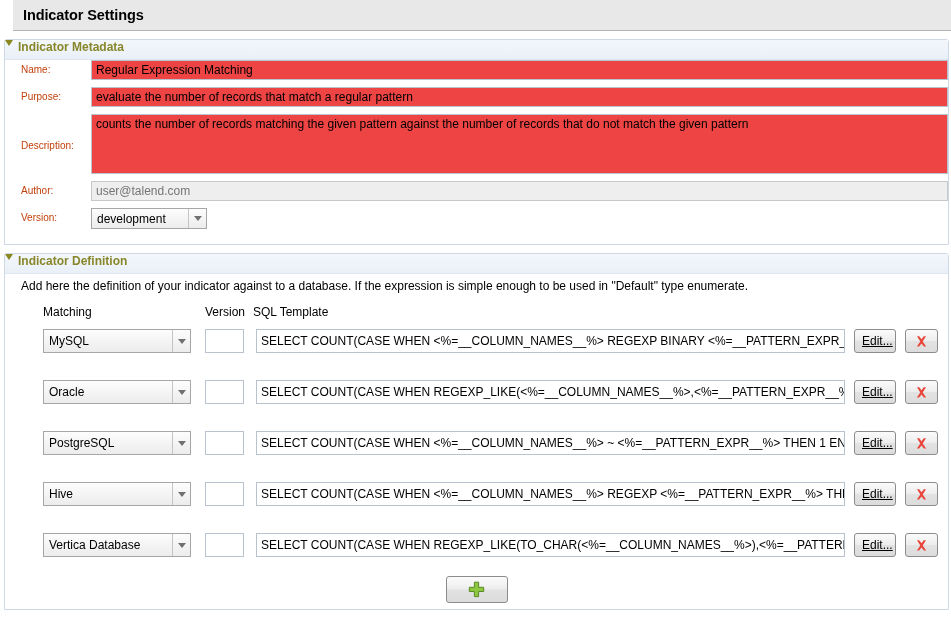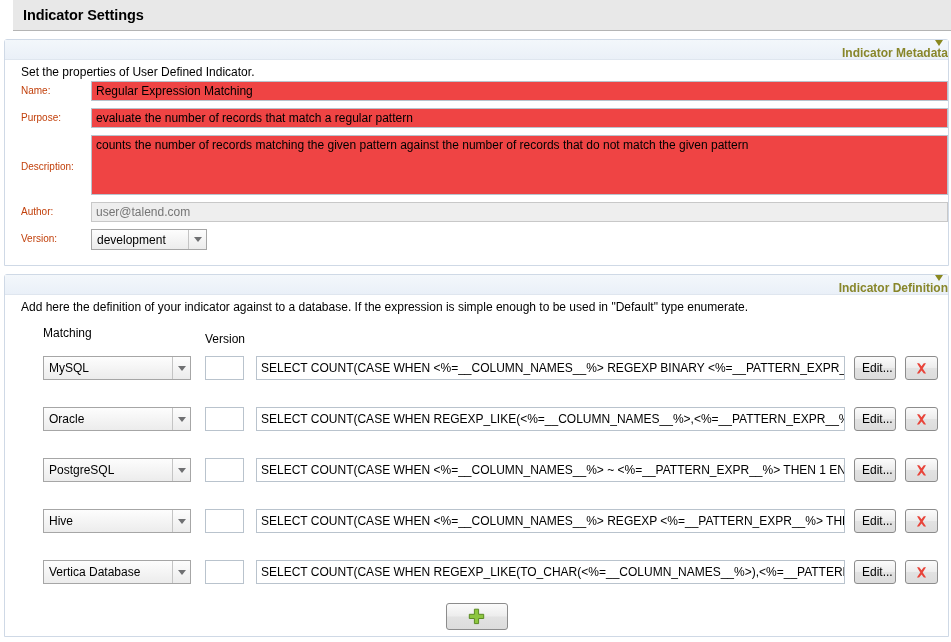--- a/index.html
+++ b/index.html
@@ -37,25 +37,24 @@
   
   .section {
     margin: 8px 2px 0 4px;
     border: 1px solid #cfd9e6;
     border-radius: 3px 3px 0 0;
     background: #ffffff;
     position: relative;
   }
   .section-header {
     display: flex;
-    align-items: flex-end;
+    align-items: flex-start;
     height: 19px;
     background: linear-gradient(to bottom, #f3f7fb 0%, #eaf0f8 100%);
     border-bottom: 1px solid #dfe6ef;
-    flex-direction: column;
   }
   .twisty {
     width: 0;
     height: 0;
     border-left: 4.5px solid transparent;
     border-right: 4.5px solid transparent;
     border-top: 6px solid #8a8820;
     margin-right: 5px;
     cursor: pointer;
   }
@@ -157,21 +156,21 @@
   .def-body {
     padding: 10px 0 6px 0;
   }
   .col-head {
     display: flex;
     padding-left: 38px;
     margin-bottom: 10px;
     font-size: 12px;
   }
   .col-db { width: 162px; flex: 0 0 162px; }
-  .col-ver { width: 48px; flex: 0 0 48px; margin-top: 6px; }
+  .col-ver { width: 48px; flex: 0 0 48px; }
   .col-sql { flex: 1; }
 
   .def-row {
     display: flex;
     padding-left: 38px;
     padding-right: 10px;
     height: 29px;
     margin-bottom: 22px;
   }
   .combo.db {
@@ -216,20 +215,21 @@
     border: 1px solid #8c8c8c;
     border-radius: 3px;
     background: linear-gradient(to bottom, #fbfbfb 0%, #ededed 48%, #e2e2e2 52%, #dcdcdc 100%);
     cursor: pointer;
     color: #000;
     padding: 0 7px;
   }
   .btn.edit {
     margin-left: 9px;
     width: 42px;
+    text-decoration: underline;
   }
   .btn.del {
     margin-left: 9px;
     width: 33px;
     display: inline-flex;
     align-items: center;
     justify-content: center;
   }
   .xicon { display: block; }
 
@@ -252,21 +252,20 @@
 
 <div class="titlebar">
   <div class="title">Indicator Settings</div>
 </div>
 
 <div class="section">
   <div class="section-header">
     <span class="twisty"></span>
     <span class="section-title">Indicator Metadata</span>
   </div>
-  <div class="section-desc">Set the properties of User Defined Indicator.</div>
 
   <div class="meta-body">
 
     <div class="form-row">
       <div class="form-label">Name:</div>
       <input class="txt" type="text" value="Regular Expression Matching" style="">
     </div>
 
     <div class="form-row">
       <div class="form-label">Purpose:</div>
@@ -301,20 +300,21 @@
     <span class="twisty"></span>
     <span class="section-title">Indicator Definition</span>
   </div>
   <div class="section-desc">Add here the definition of your indicator against to a database. If the expression is simple enough to be used in "Default" type enumerate.</div>
 
   <div class="def-body">
 
     <div class="col-head">
       <div class="col-db">Matching</div>
       <div class="col-ver">Version</div>
+      <div class="col-sql">SQL Template</div>
     </div>
 
     <div class="def-row">
       <div class="combo db">
         <span class="val">MySQL</span>
         <span class="arrowbox">
             <span class="arrow"></span>
           </span>
       </div>
       <input class="ver-input" type="text" value="" style="">

